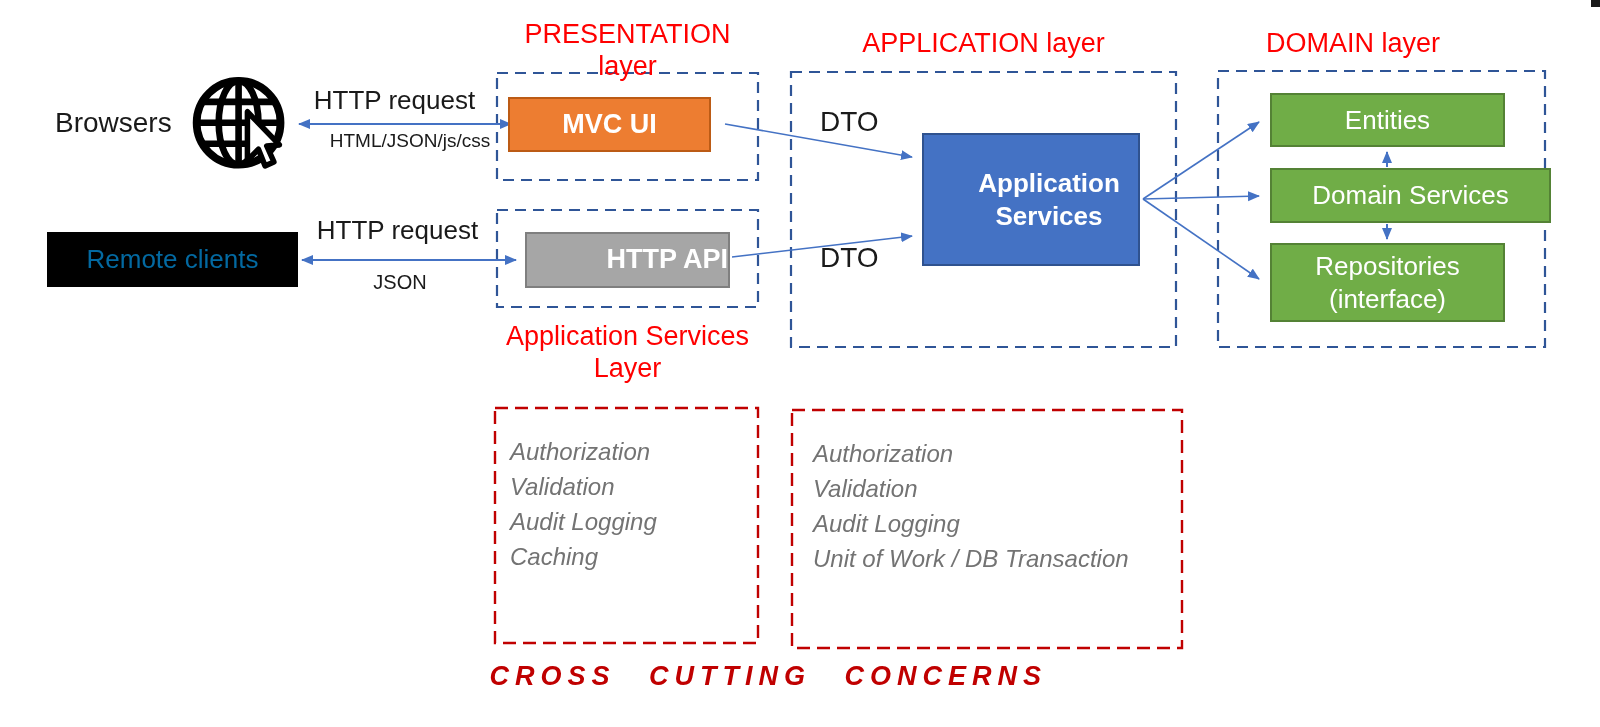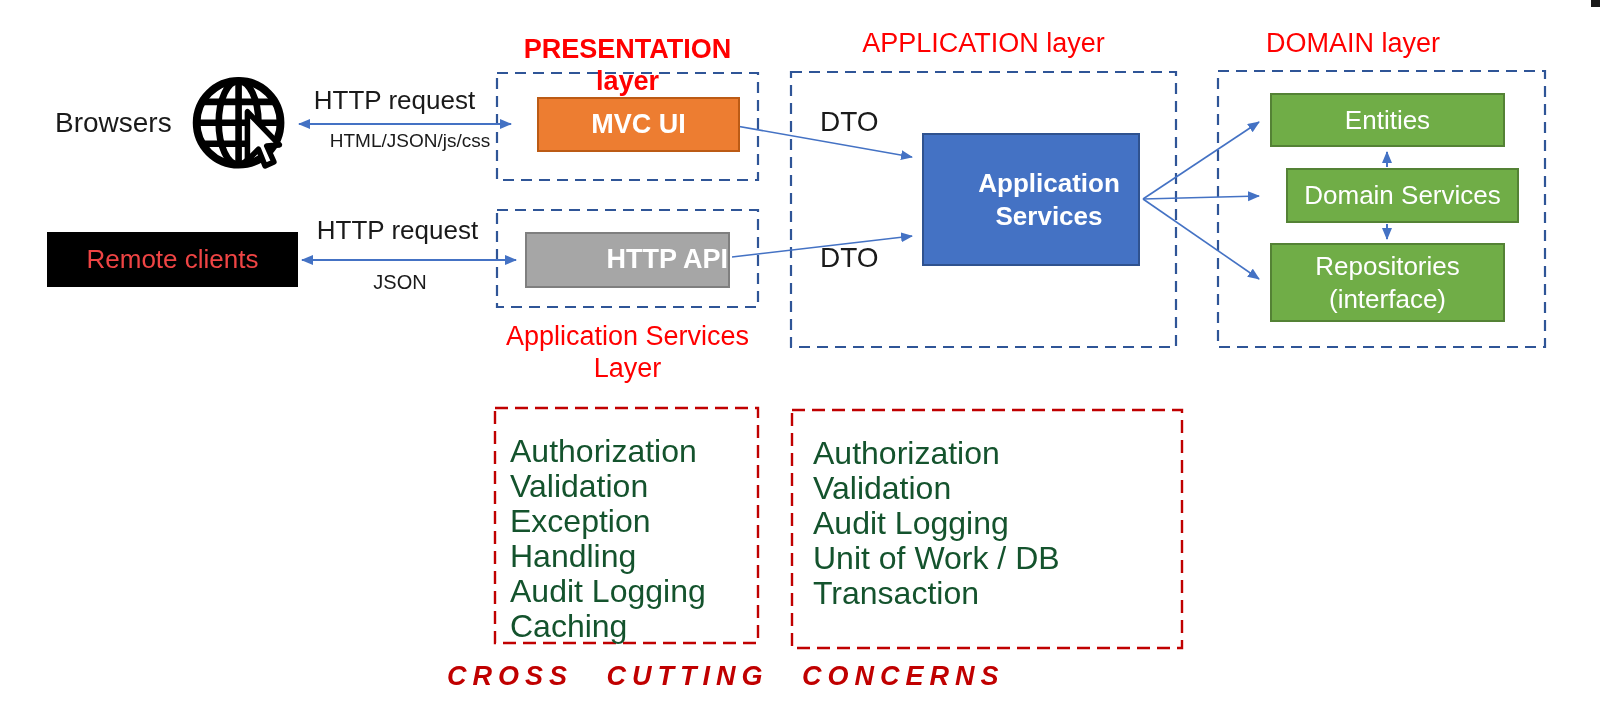--- a/index.html
+++ b/index.html
@@ -33,36 +33,37 @@
     align-items: center;
     justify-content: center;
     text-align: center;
     color: #ffffff;
     line-height: 1.25;
   }
   .mvc-ui      { background: #ED7D31; border: 2px solid #BC5B15; font-weight: bold; font-size: 27px; }
   .http-api    { background: #A6A6A6; border: 2px solid #7F7F7F; font-weight: bold; font-size: 27px; }
   .app-svc     { background: #4472C4; border: 2px solid #2F528F; font-weight: bold; font-size: 26px; padding-left: 36px; }
   .green-box   { background: #70AD47; border: 2px solid #548235; font-size: 26px; }
-  .black-box   { background: #000000; color: #ef4444; font-size: 26px; }
+  .black-box   { background: #000000; color: #0369a1; font-size: 26px; }
 
   
   .concern-list {
-    color: #14532d;
-    font-size: 32px;
+    color: #737373;
+    font-size: 24px;
     line-height: 35px;
+    font-style: italic;
   }
   .cross-cutting-title {
     color: #C00000;
     font-size: 27px;
     font-style: italic;
     font-weight: bold;
     letter-spacing: 6px;
     word-spacing: 20px;
-    text-align: left;
+    text-align: right;
   }
 
   svg.overlay {
     position: absolute;
     left: 0; top: 0;
     width: 1600px; height: 727px;
     pointer-events: none;
   }
 </style>
 </head>
@@ -110,23 +111,23 @@
 
   <div class="abs node-box black-box" style="left:47px; top:232px; width:251px; height:55px;">
     <span>Remote clients</span>
   </div>
 
   <div class="abs edge-label center" style="left:312px; top:85px; width:165px; font-size:26px;">HTTP request</div>
   <div class="abs edge-label center" style="left:320px; top:130px; width:180px; font-size:19px;">HTML/JSON/js/css</div>
   <div class="abs edge-label center" style="left:315px; top:215px; width:165px; font-size:26px;">HTTP request</div>
   <div class="abs edge-label center" style="left:310px; top:271px; width:180px; font-size:20px;">JSON</div>
 
-  <div class="abs layer-title" style="left:497px; top:33px; width:261px;font-weight:bold;">PRESENTATION layer</div>
+  <div class="abs layer-title" style="left:497px; top:18px; width:261px;">PRESENTATION layer</div>
 
-  <div class="abs node-box mvc-ui" style="left:537px; top:97px; width:203px; height:55px;">
+  <div class="abs node-box mvc-ui" style="left:508px; top:97px; width:203px; height:55px;">
     <span>MVC UI</span>
   </div>
 
   <div class="abs node-box http-api" style="left:525px; top:232px; width:205px; height:56px;justify-content:flex-end;">
     <span>HTTP API</span>
   </div>
 
   <div class="abs layer-title preline" style="left:490px; top:320px; width:275px;">Application Services
 Layer</div>
 
@@ -138,32 +139,31 @@
   <div class="abs node-box app-svc preline" style="left:922px; top:133px; width:218px; height:133px;">
     <span class="preline">Application
 Services</span>
   </div>
 
   <div class="abs layer-title" style="left:1218px; top:27px; width:270px;">DOMAIN layer</div>
 
   <div class="abs node-box green-box" style="left:1270px; top:93px; width:235px; height:54px;">
     <span>Entities</span>
   </div>
-  <div class="abs node-box green-box" style="left:1270px; top:168px; width:233px; height:55px;margin-left:16px;">
+  <div class="abs node-box green-box" style="left:1270px; top:168px; width:281px; height:55px;">
     <span>Domain Services</span>
   </div>
   <div class="abs node-box green-box" style="left:1270px; top:243px; width:235px; height:79px;">
     <span class="preline">Repositories
 (interface)</span>
   </div>
 
   <div class="abs concern-list" style="left:510px; top:434px; width:240px;">
       <div>Authorization</div>
       <div>Validation</div>
-      <div>Exception Handling</div>
       <div>Audit Logging</div>
       <div>Caching</div>
     </div>
 
   <div class="abs concern-list" style="left:813px; top:436px; width:365px;">
       <div>Authorization</div>
       <div>Validation</div>
       <div>Audit Logging</div>
       <div>Unit of Work / DB Transaction</div>
     </div>

